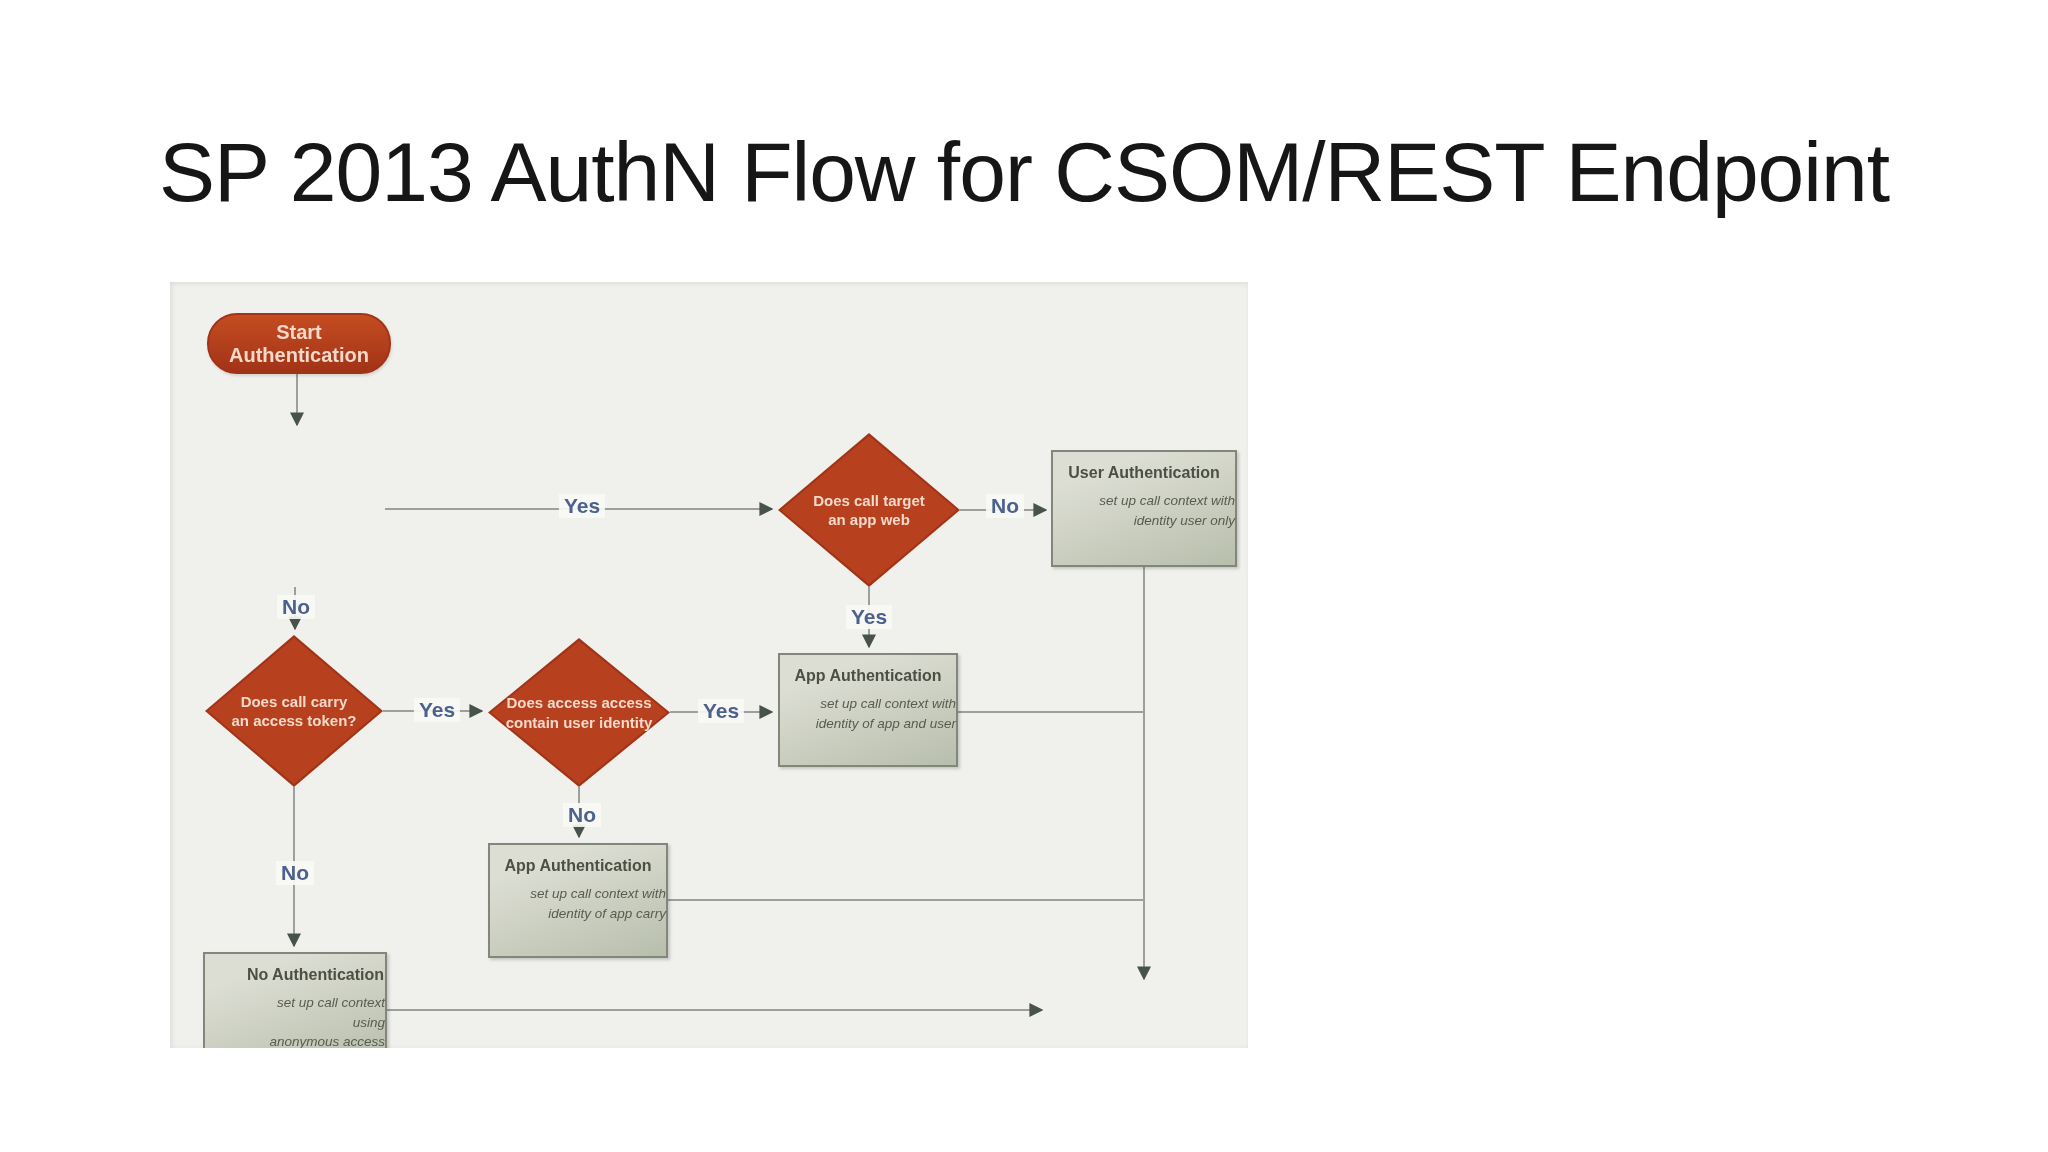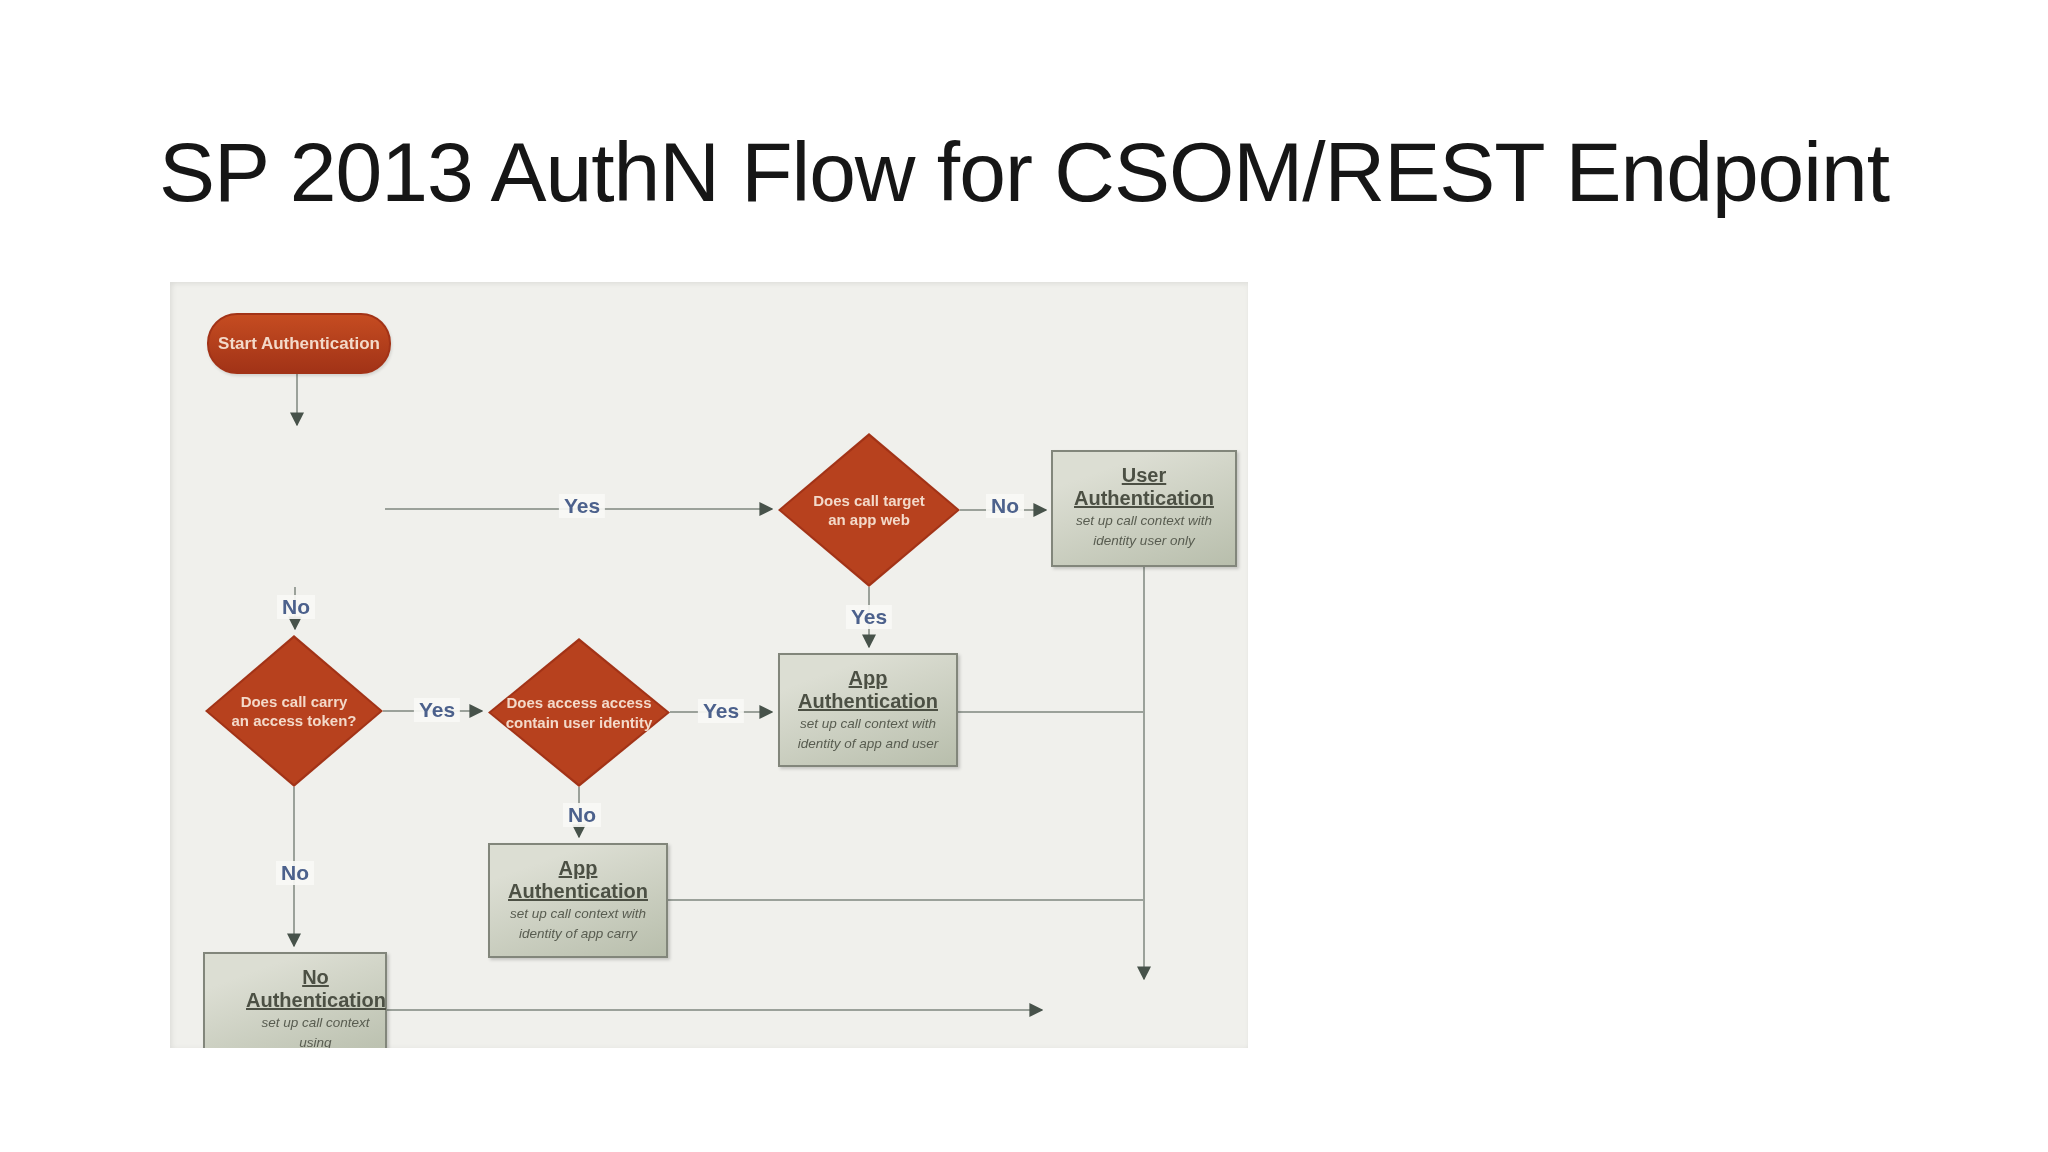--- a/index.html
+++ b/index.html
@@ -41,21 +41,21 @@
   .wires{position:absolute;left:0;top:0;width:1078px;height:766px;z-index:0;}
   .wire{stroke:var(--line-gray);stroke-width:2;}
 
   
   .pill{
     position:absolute;z-index:1;
     display:flex;align-items:center;justify-content:center;text-align:center;
     background:linear-gradient(180deg,var(--accent-red-light),var(--accent-red-dark));
     border:2px solid var(--accent-red-dark);
     border-radius:30px;
-    color:var(--red-text);font-size:17px;font-weight:600;
+    color:var(--red-text);font-size:20px;font-weight:600;
     box-shadow:1px 2px 3px rgba(0,0,0,.12);
   }
   .diamond{
     position:absolute;z-index:1;
     display:flex;align-items:center;justify-content:center;text-align:center;
   }
   .diamond::before{
     content:"";position:absolute;inset:0;
     background:var(--accent-red-dark);
     clip-path:polygon(50% 0,100% 50%,50% 100%,0 50%);
@@ -69,24 +69,25 @@
     position:relative;z-index:2;
     color:var(--red-text);font-size:15px;font-weight:600;line-height:1.3;
   }
   .box{
     position:absolute;z-index:1;
     background:linear-gradient(160deg,var(--box-fill-light) 20%,var(--box-fill-dark) 100%);
     border:2px solid var(--box-border);
     box-shadow:2px 2px 3px rgba(0,0,0,.18);
     text-align:center;padding-top:12px;box-sizing:border-box;
   }
-  .box-title{font-size:20px;font-weight:600;color:var(--box-text);text-decoration:underline;}
+  .box-title{font-size:16px;font-weight:600;color:var(--box-text);}
   .box-body{
-    margin-top:1px;font-size:13.5px;font-style:italic;line-height:1.45;
+    margin-top:9px;font-size:13.5px;font-style:italic;line-height:1.45;
     color:var(--box-body-text);
+    text-align:right;
   }
   .elabel{
     position:absolute;z-index:2;transform:translate(-50%,-50%);
     background:rgba(248,248,245,.92);padding:0 5px;
     color:var(--label-blue);font-size:21px;font-weight:600;
   }
 
   
   #n-start        {left:37px;  top:31px;  width:180px; height:57px;}
   #n-saml         {left:35px;  top:149px; width:180px; height:156px;}

